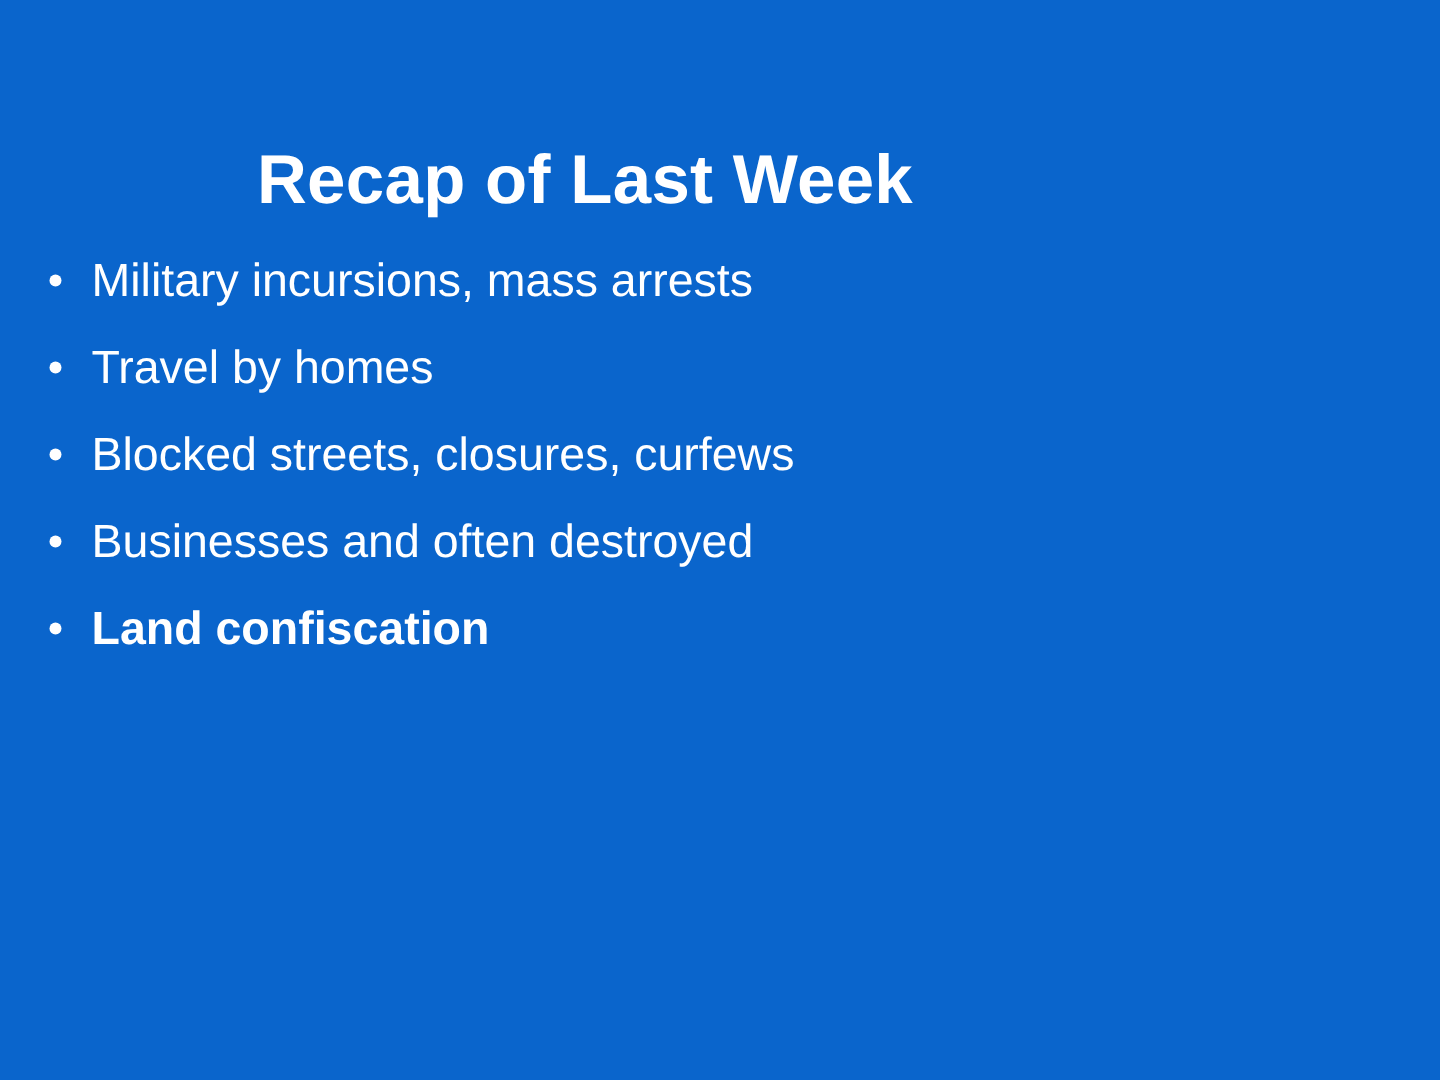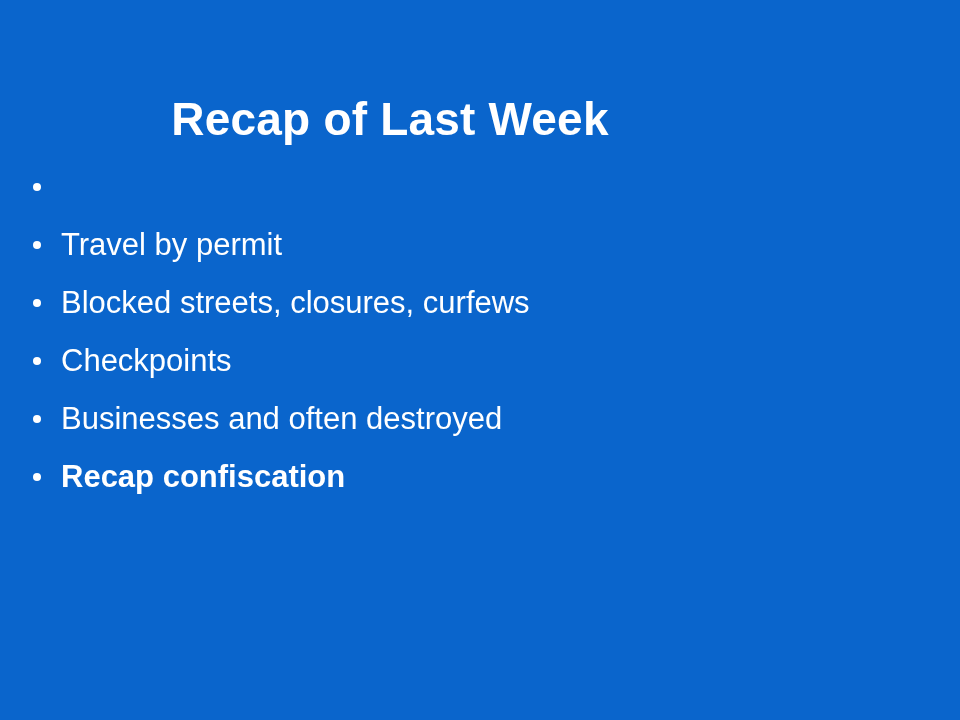--- a/index.html
+++ b/index.html
@@ -83,36 +83,33 @@
 </head>
 <body>
 
 <div id="slide">
 
   <h1 id="slide-title">Recap of Last Week</h1>
 
   <ul id="bullet-list">
     <li class="bullet-item">
       <span class="bullet-marker"></span>
+      <span class="bullet-text">Military incursions, mass arrests</span>
     </li>
     <li class="bullet-item">
       <span class="bullet-marker"></span>
-      <span class="bullet-text">Travel by permit</span>
+      <span class="bullet-text">Travel by homes</span>
     </li>
     <li class="bullet-item">
       <span class="bullet-marker"></span>
       <span class="bullet-text">Blocked streets, closures, curfews</span>
     </li>
     <li class="bullet-item">
       <span class="bullet-marker"></span>
-      <span class="bullet-text">Checkpoints</span>
-    </li>
-    <li class="bullet-item">
-      <span class="bullet-marker"></span>
       <span class="bullet-text">Businesses and often destroyed</span>
     </li>
     <li class="bullet-item is-bold">
       <span class="bullet-marker"></span>
-      <span class="bullet-text">Recap confiscation</span>
+      <span class="bullet-text">Land confiscation</span>
     </li>
   </ul>
 
 </div>
 
 </body></html>

